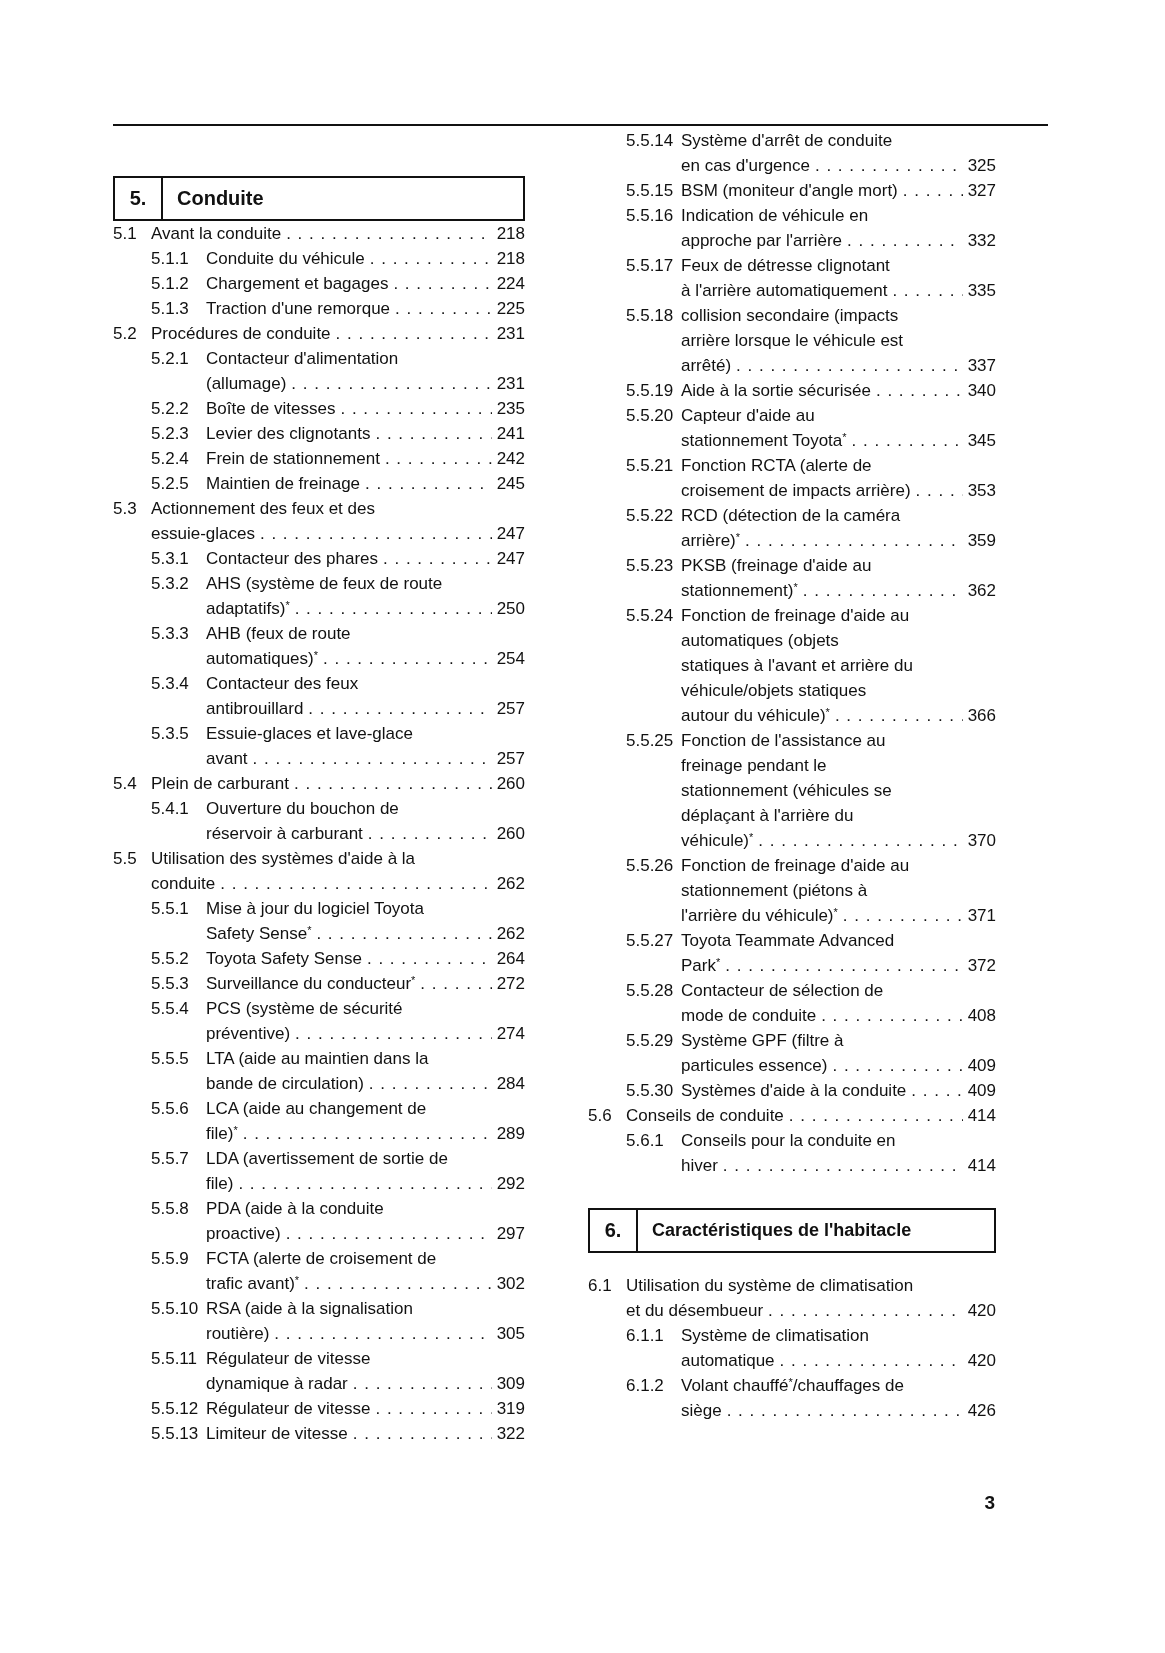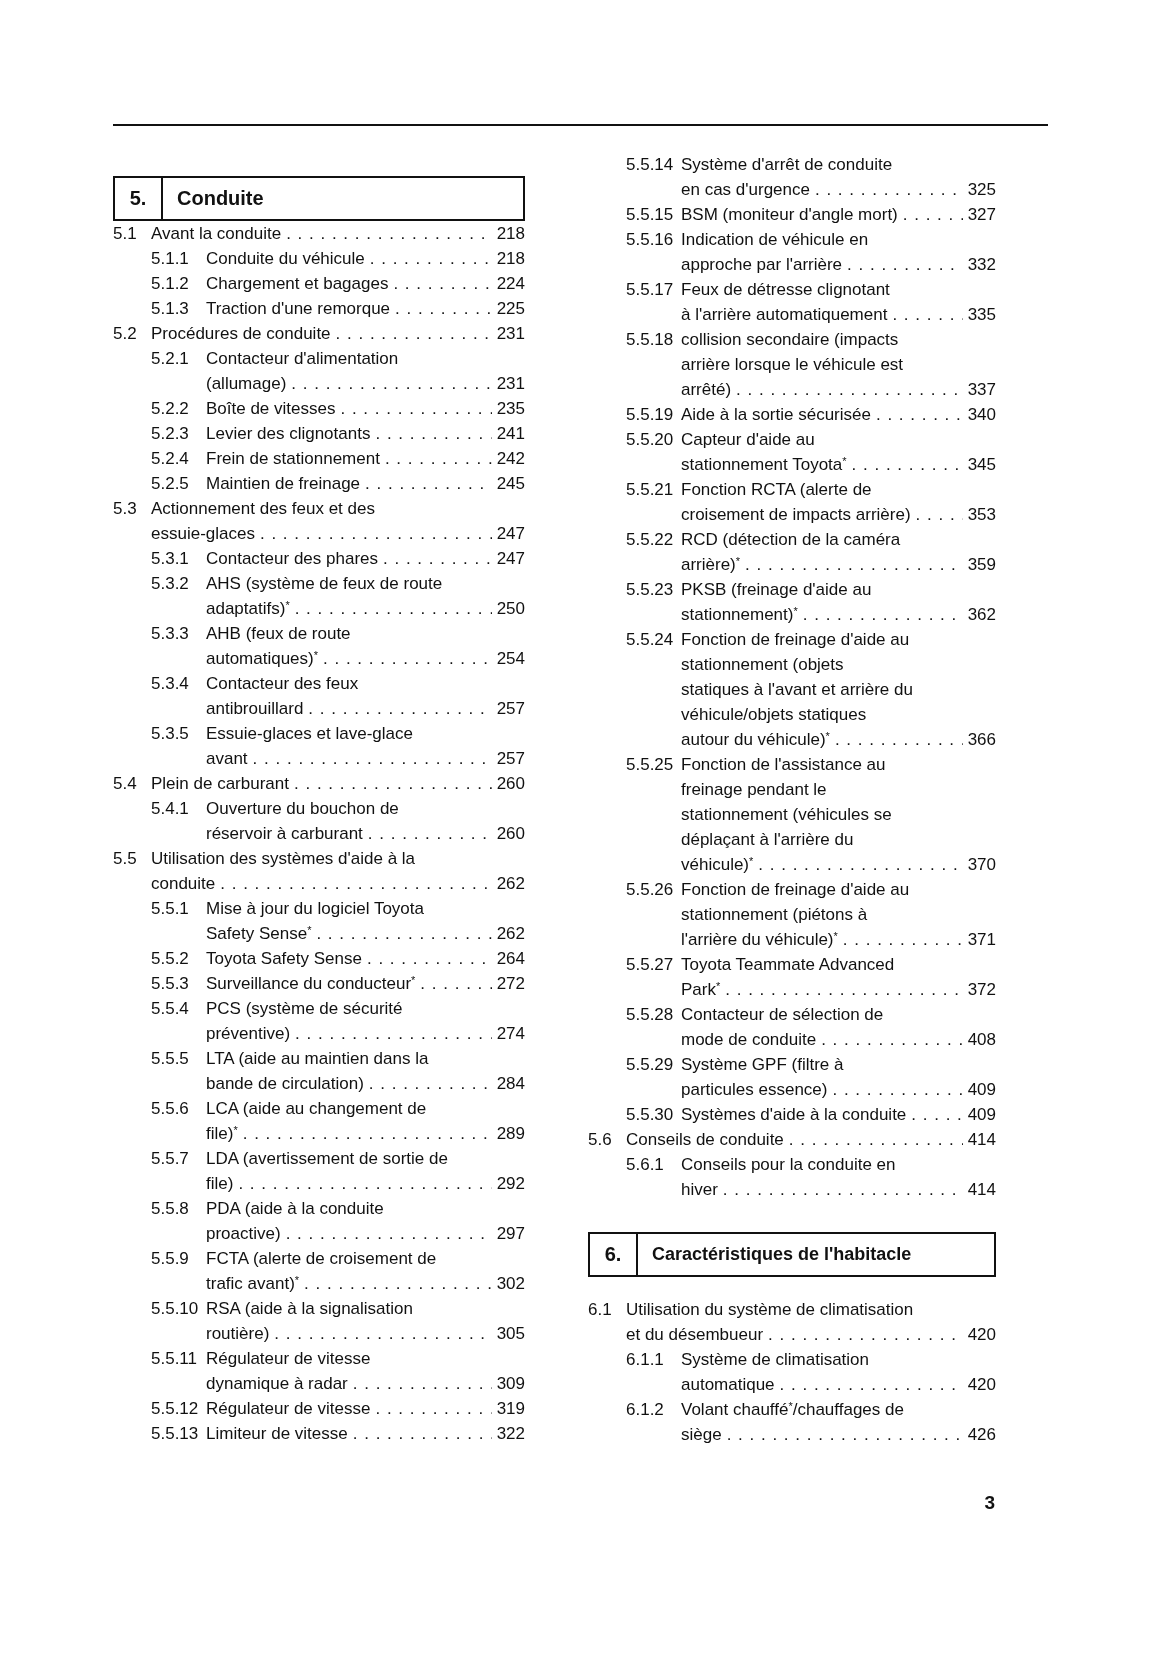--- a/index.html
+++ b/index.html
@@ -16,21 +16,21 @@
   }
   .rule-top {
     position: absolute;
     left: 113px;
     top: 124px;
     width: 935px;
     height: 2px;
     background: #111111;
   }
   .col-left  { position: absolute; left: 113px; top: 176px; width: 412px; }
-  .col-right { position: absolute; left: 588px; top: 152px; width: 408px; }
+  .col-right { position: absolute; left: 588px; top: 128px; width: 408px; }
 
   .section-box {
     display: flex;
     align-items: stretch;
     border: 2px solid #111111;
     height: 41px;
     box-sizing: content-box;
   }
   .section-box .sec-num {
     flex: 0 0 46px;
@@ -550,21 +550,21 @@
               <span class="t">stationnement)<sup>*</sup></span>
               <span class="leader">. . . . . . . . . . . . . . . . . . . . . . . . . . . . . . . . . . . . . . . . . . . . . . . . . . . . . . . . . . . . . . . . . . . . . . . . . . . . . . . . . . . . . . . . . . </span>
               <span class="pg">362</span>
             </div>
           </div>
         </div>
         <div class="entry lvl2">
           <span class="num">5.5.24</span>
           <div class="body">
             <div class="line"><span class="t">Fonction de freinage d'aide au</span></div>
-            <div class="line"><span class="t">stationnement (objets</span></div>
+            <div class="line"><span class="t">automatiques (objets</span></div>
             <div class="line"><span class="t">statiques à l'avant et arrière du</span></div>
             <div class="line"><span class="t">véhicule/objets statiques</span></div>
             <div class="line last">
               <span class="t">autour du véhicule)<sup>*</sup></span>
               <span class="leader">. . . . . . . . . . . . . . . . . . . . . . . . . . . . . . . . . . . . . . . . . . . . . . . . . . . . . . . . . . . . . . . . . . . . . . . . . . . . . . . . . . . . . . . . . . </span>
               <span class="pg">366</span>
             </div>
           </div>
         </div>
         <div class="entry lvl2">

